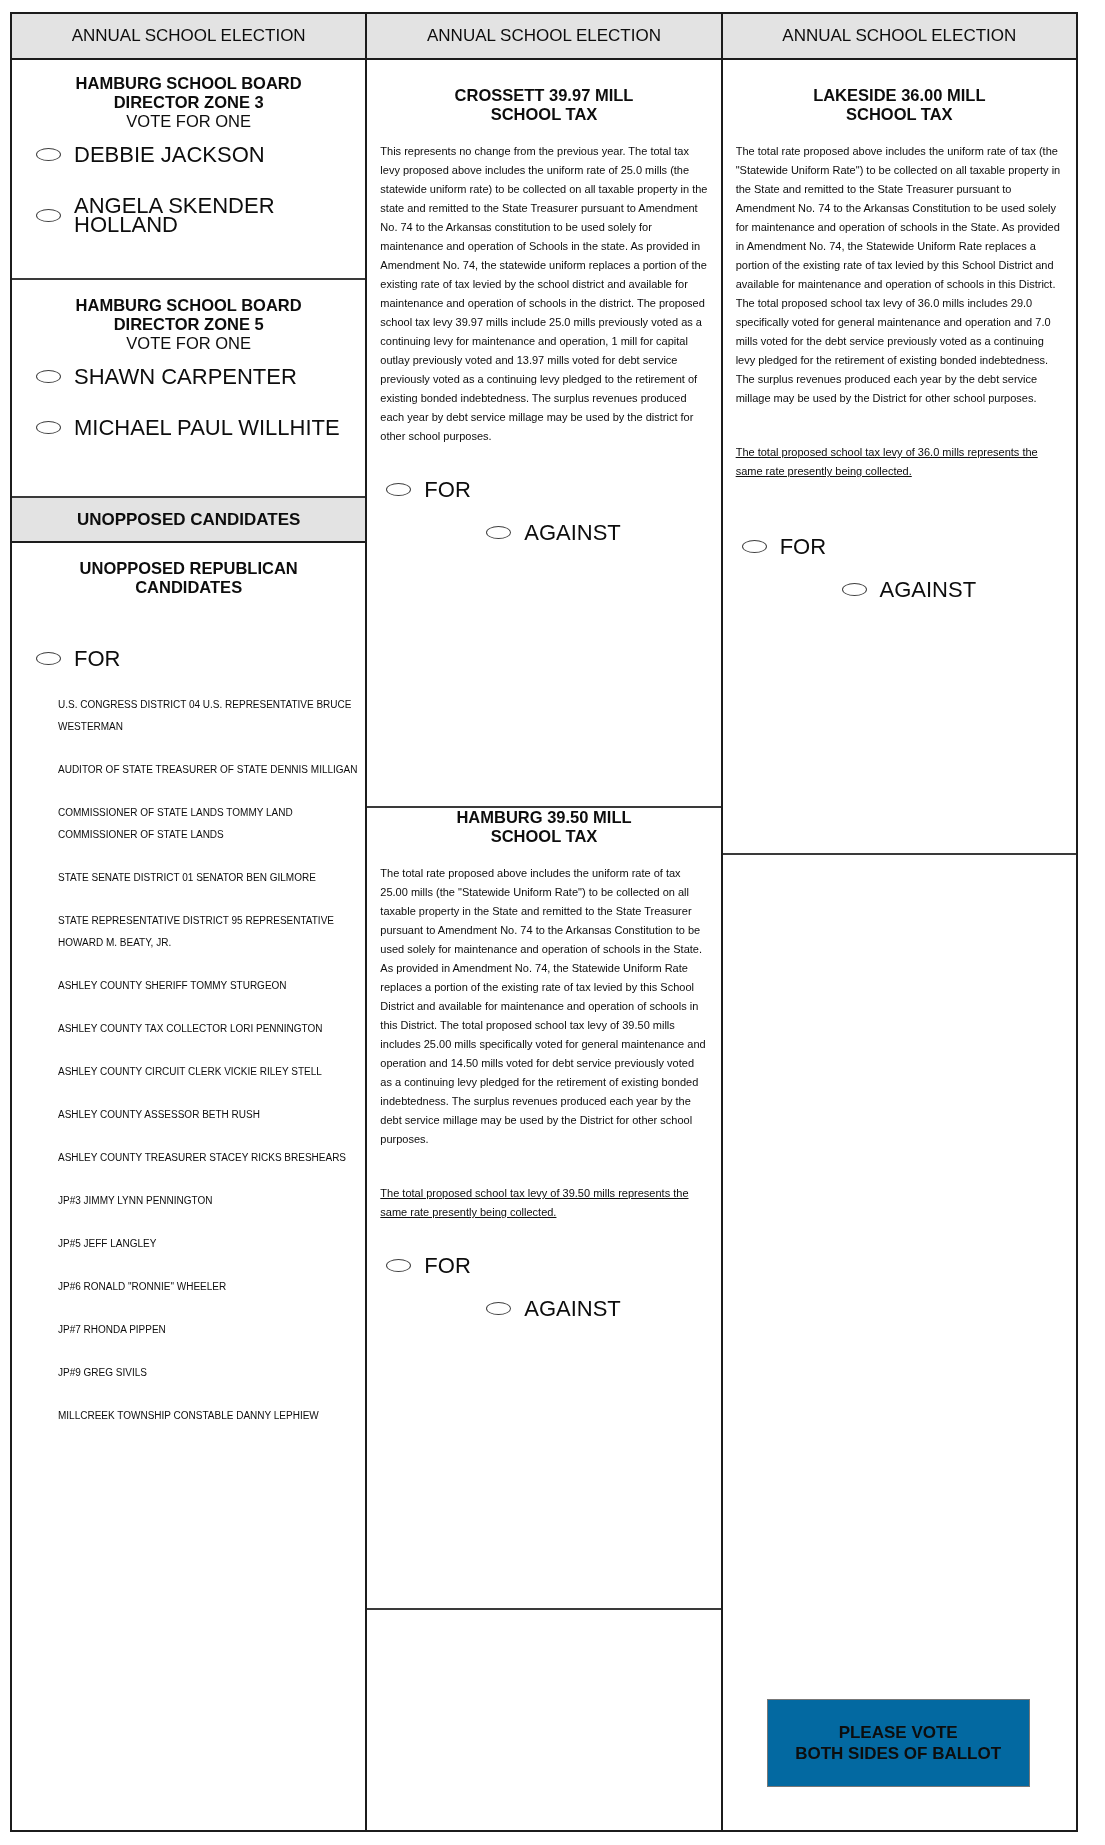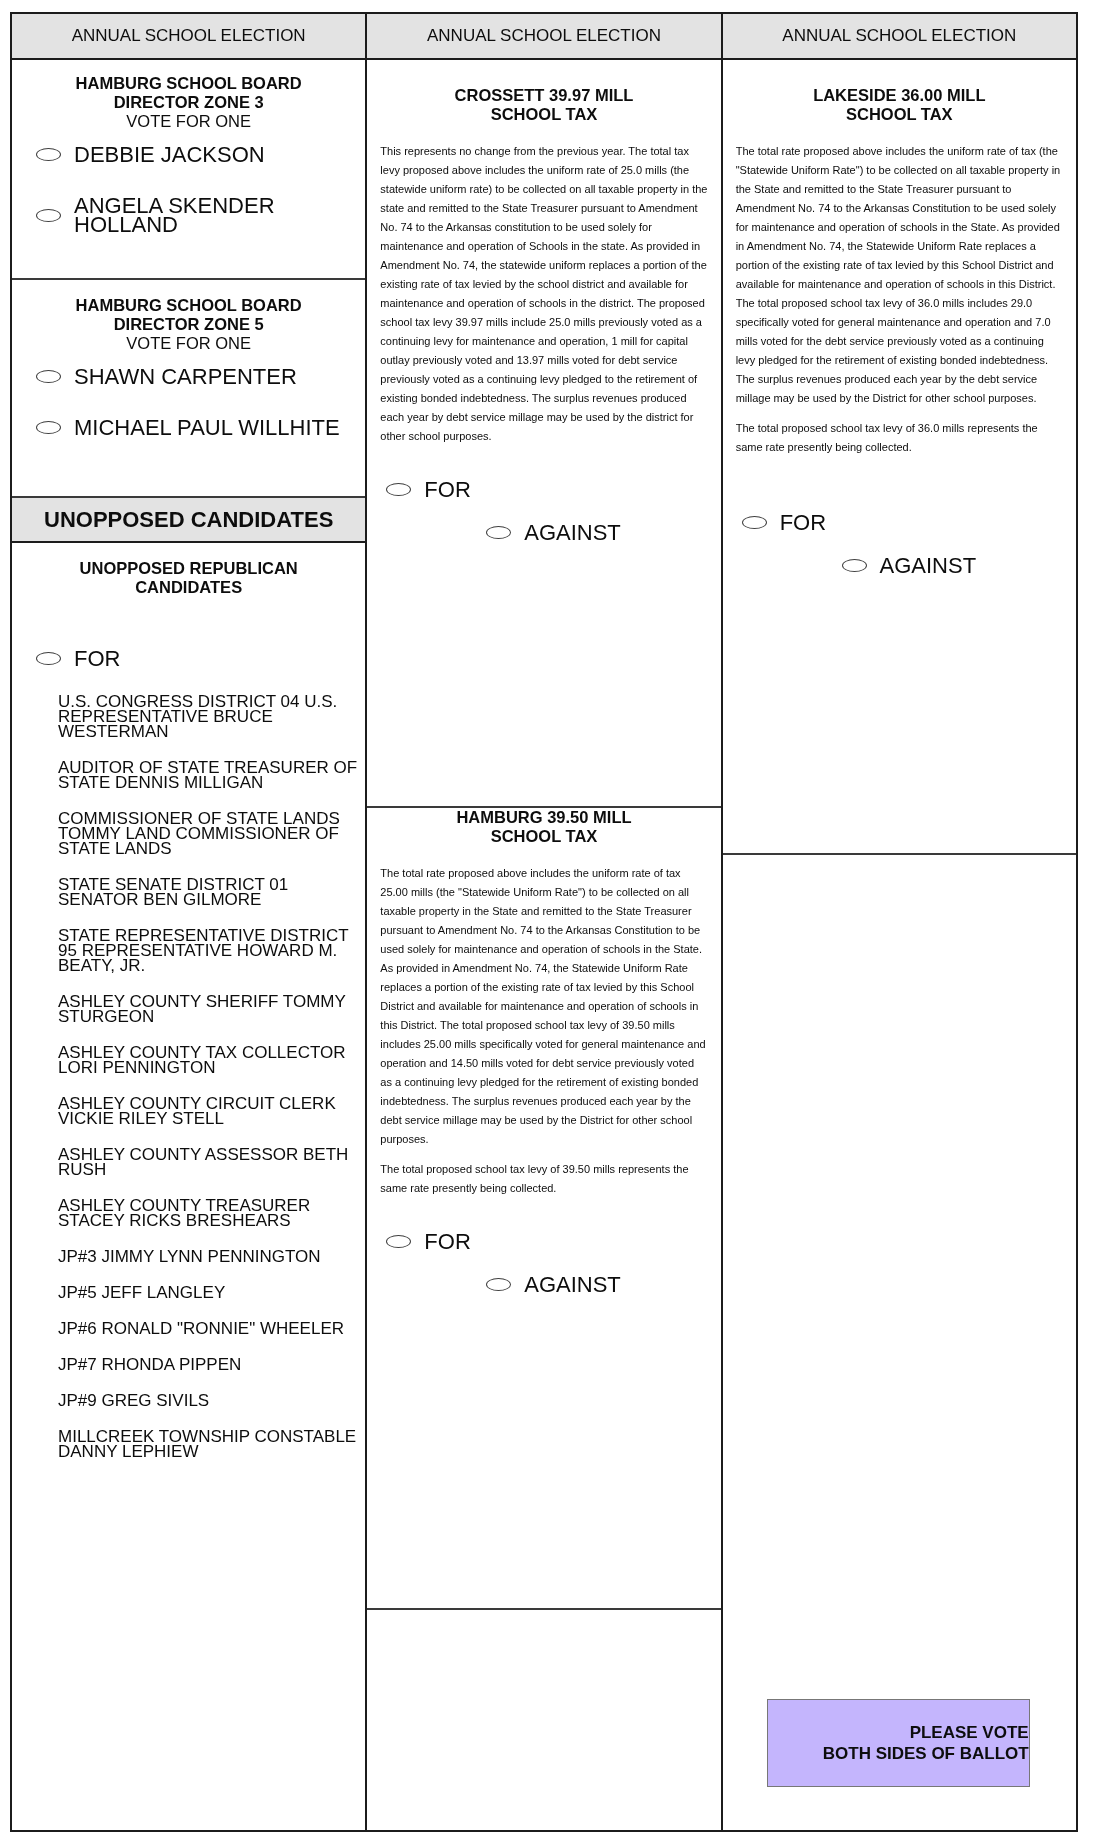--- a/index.html
+++ b/index.html
@@ -18,50 +18,50 @@
     background:#e3e3e3;border-bottom:2px solid #1c1c1c;
     height:44px;line-height:44px;text-align:center;
     font-weight:normal;font-size:17px;flex:0 0 auto;
   }
   .sec{flex:0 0 auto;position:relative;overflow:hidden;}
   .sec.bordered{border-bottom:2px solid #3a3a3a;}
   .sec.grow{flex:1 1 auto;}
   .banner{
     background:#e3e3e3;border-bottom:2px solid #1c1c1c;
     height:43px;line-height:43px;text-align:center;
-    font-weight:bold;font-size:22px;flex:0 0 auto;
+    font-weight:bold;font-size:17px;flex:0 0 auto;
   }
   .c-title{text-align:center;font-size:16.5px;line-height:19px;}
   .c-title .bold{font-weight:bold;}
   .opt{display:flex;align-items:center;padding-left:24px;margin-top:32px;}
   .oval{
     flex:0 0 auto;width:25px;height:13px;border:1.5px solid #3f3f3f;
     border-radius:50%;background:#fff;margin-right:13px;box-sizing:border-box;
   }
   .opt-label{font-size:22px;line-height:19px;}
   .body-text{
     font-size:11px;line-height:19px;padding:0 13px;text-align:left;
     white-space:normal;
   }
   .u-list{padding-left:46px;padding-right:2px;margin-top:26px;}
-  .u-item{font-size:17px;line-height:15px;margin-bottom:21px;}
+  .u-item{font-size:10px;line-height:22px;margin-bottom:21px;}
   .pv-box{
     position:absolute;left:44px;bottom:43px;width:263px;height:88px;
-    border:1.5px solid #777;box-sizing:border-box;background:#c4b5fd;
+    border:1.5px solid #777;box-sizing:border-box;background:#0369a1;
     display:flex;flex-direction:column;justify-content:center;
-    text-align:right;font-weight:bold;font-size:17px;line-height:21px;
+    text-align:center;font-weight:bold;font-size:17px;line-height:21px;
   }
   
   .h-zone3{height:218px;}
   .h-zone5{height:216px;}
   .h-crossett{height:746px;}
   .h-hamburg{height:800px;}
   .h-lakeside{height:793px;}
   .mt14{margin-top:14px;} .mt16{margin-top:16px;} .mt18{margin-top:18px;}
-  .mt19{margin-top:11px;} .mt24{margin-top:24px;justify-content:center;} .mt26{margin-top:26px;}
+  .mt19{margin-top:35px;text-decoration:underline;} .mt24{margin-top:24px;justify-content:center;} .mt26{margin-top:26px;}
   .mt34{margin-top:34px;} .mt40{} .mt52{margin-top:52px;}
   .mt56{margin-top:56px;}
   .measure-opt{padding-left:19px;}
 </style>
 </head>
 <body>
 
 <div class="ballot">
 
   <div class="col">

